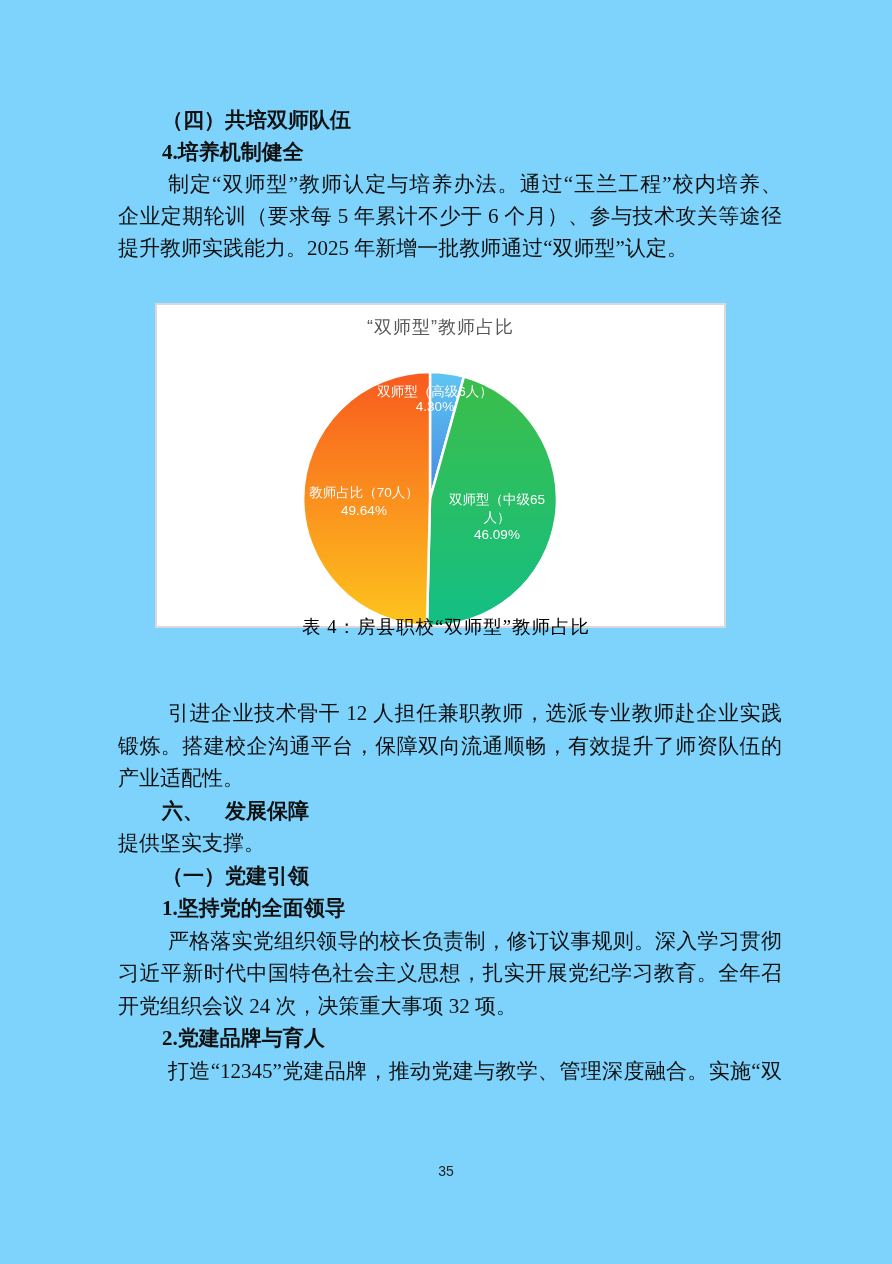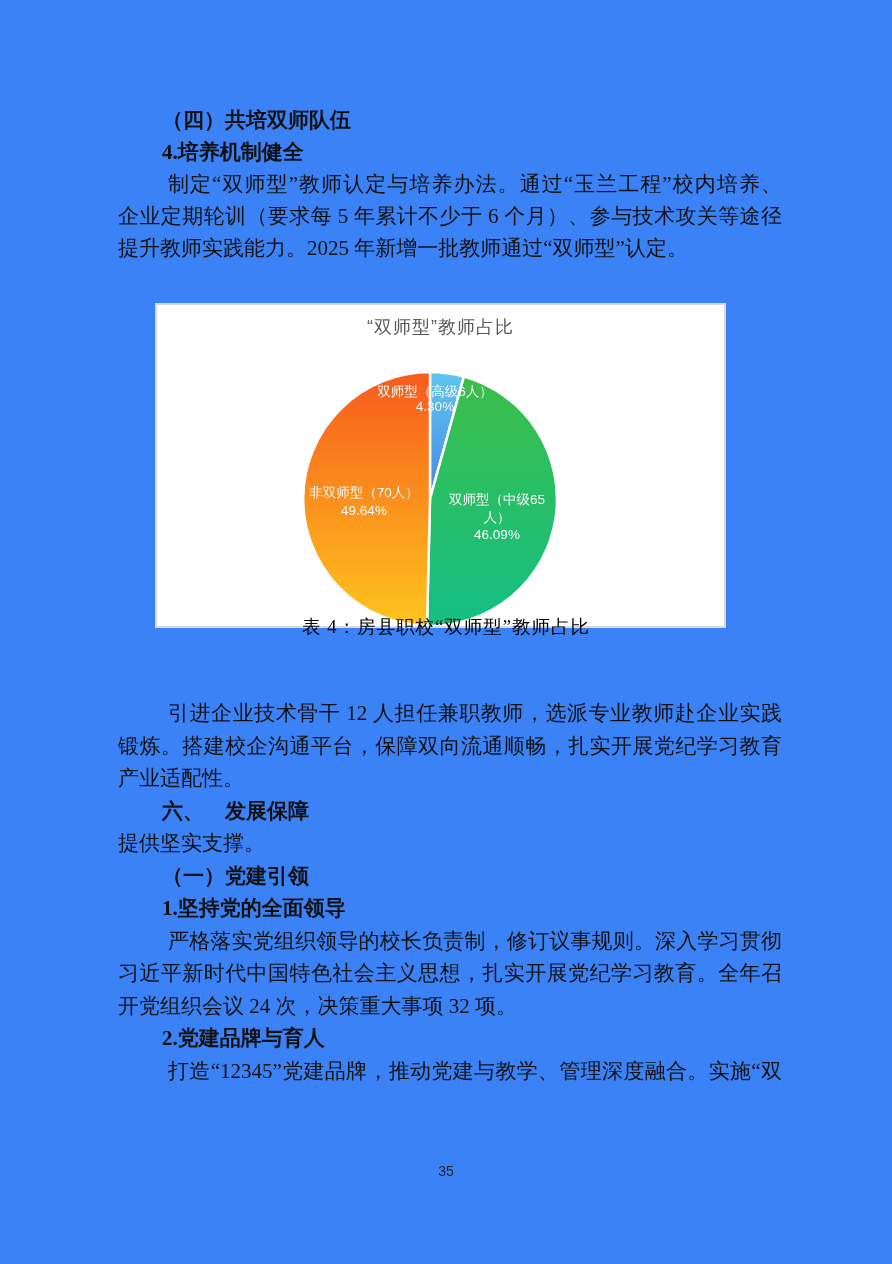--- a/index.html
+++ b/index.html
@@ -1,16 +1,16 @@
 <!DOCTYPE html>
 <html><head>
 <meta charset="utf-8">
 <style>
   html,body{margin:0;padding:0;background:#ffffff;}
-  .page{position:relative;width:892px;height:1264px;background:#3b82f6;overflow:hidden;
+  .page{position:relative;width:892px;height:1264px;background:#7dd3fc;overflow:hidden;
         font-family:"Liberation Serif","DejaVu Serif",serif;color:#111111;}
   .textblock{position:absolute;left:118px;width:664px;}
   #block1{top:104px;}
   #block2{top:697px;}
   #block1 .line{line-height:32px;}
   #block2 .line{line-height:32.5px;}
   .line{font-size:21px;white-space:normal;}
   .heading{font-weight:bold;padding-left:44px;}
   .pfirst{text-indent:50px;}
   .fill{text-align:justify;text-align-last:justify;}
@@ -69,30 +69,30 @@
     <div class="pie-label" id="lbl-high">
       <div>双师型（高级6人）</div>
       <div>4.30%</div>
     </div>
     <div class="pie-label" id="lbl-mid">
       <div>双师型（中级65</div>
       <div>人）</div>
       <div>46.09%</div>
     </div>
     <div class="pie-label" id="lbl-non">
-      <div>非双师型（70人）</div>
+      <div>教师占比（70人）</div>
       <div>49.64%</div>
     </div>
   </div>
 
   <div class="caption">表 4：房县职校“双师型”教师占比</div>
 
   <div class="textblock" id="block2">
     <div class="line pfirst fill">引进企业技术骨干 12 人担任兼职教师，选派专业教师赴企业实践</div>
-    <div class="line fill">锻炼。搭建校企沟通平台，保障双向流通顺畅，扎实开展党纪学习教育</div>
+    <div class="line fill">锻炼。搭建校企沟通平台，保障双向流通顺畅，有效提升了师资队伍的</div>
     <div class="line">产业适配性。</div>
     <div class="line heading">六、　发展保障</div>
     <div class="line">提供坚实支撑。</div>
     <div class="line heading">（一）党建引领</div>
     <div class="line heading">1.坚持党的全面领导</div>
     <div class="line pfirst fill">严格落实党组织领导的校长负责制，修订议事规则。深入学习贯彻</div>
     <div class="line fill">习近平新时代中国特色社会主义思想，扎实开展党纪学习教育。全年召</div>
     <div class="line">开党组织会议 24 次，决策重大事项 32 项。</div>
     <div class="line heading">2.党建品牌与育人</div>
     <div class="line pfirst fill">打造“12345”党建品牌，推动党建与教学、管理深度融合。实施“双</div>

